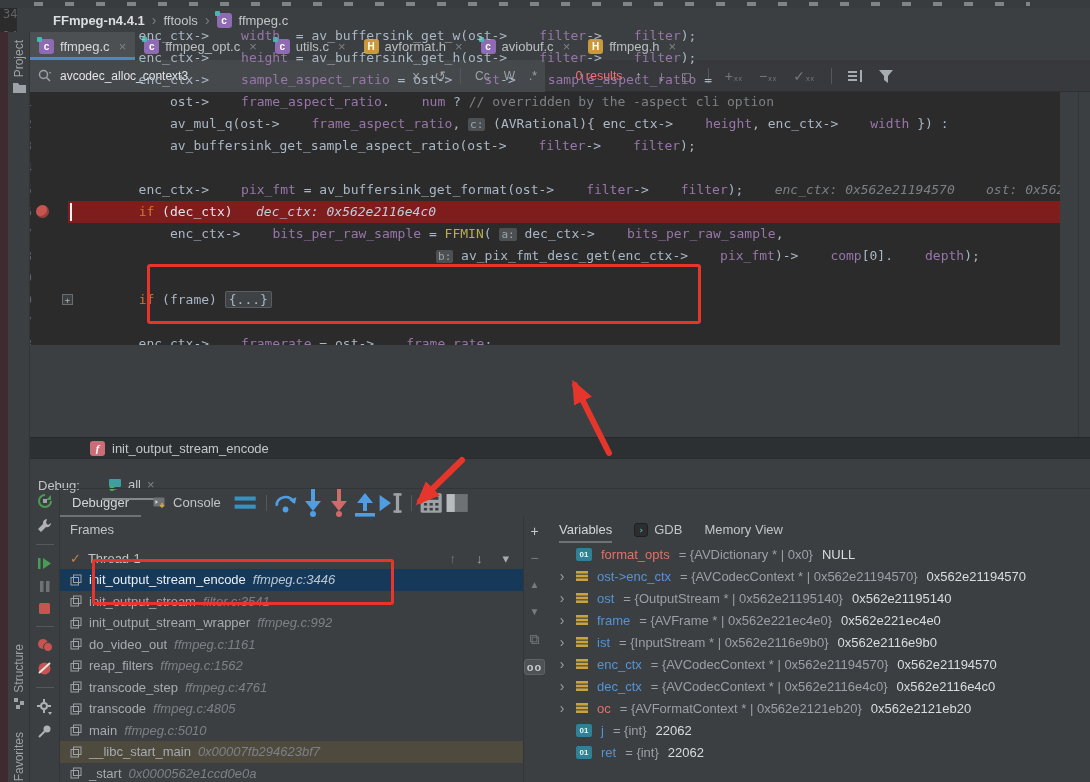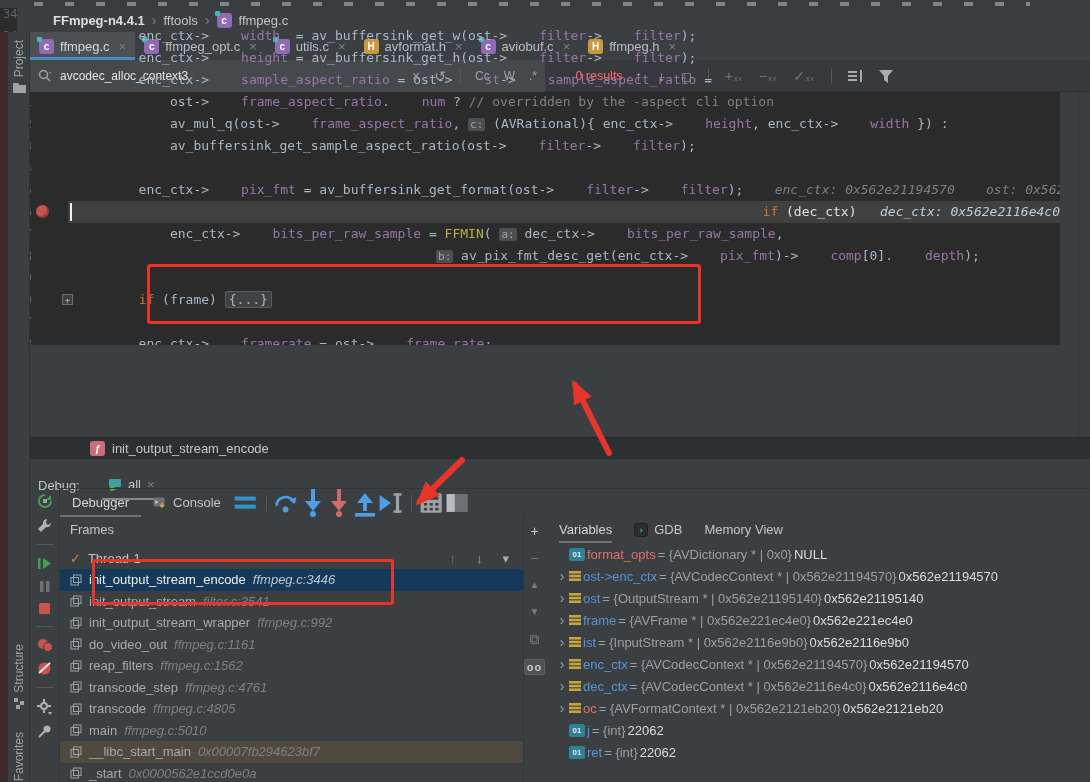--- a/index.html
+++ b/index.html
@@ -47,21 +47,21 @@
   .s-nav{position:absolute;top:0;height:32px;display:flex;align-items:center;gap:16px;color:#a7acb0;font-size:14px;}
   .dim{opacity:.55;}
   .s-x{font-size:7px;letter-spacing:1px;margin-left:1px;}
 
   
   #editor{left:30px;top:92px;width:1060px;height:345px;background:#2b2b2b;overflow:hidden;padding-top:3px;box-sizing:border-box;}
   .crow{display:flex;height:22px;line-height:22px;font-family:"DejaVu Sans Mono",monospace;font-size:13px;white-space:pre;}
   .gnum{width:32px;flex:none;text-align:right;color:#5f6468;font-size:12px;}
   .gicons{width:36px;flex:none;position:relative;}
   .cbody{flex:1;padding-left:8px;color:#a9b7c6;position:relative;}
-  .crow.exec .cbody{background:#404040;color:#d9e4ee;text-align:right;}
+  .crow.exec .cbody{background:#7f1d1d;color:#d9e4ee;}
   .crow.exec .cbody::before{content:"";position:absolute;left:2px;top:2px;bottom:2px;width:2px;background:#eef1f3;}
   .bp{position:absolute;left:4px;top:4px;width:13px;height:13px;border-radius:50%;
       background:#c75450;box-shadow:inset -2px -2px 0 rgba(0,0,0,.25);}
   .foldbox{position:absolute;left:30px;top:5px;width:11px;height:11px;background:#3c3f41;border:1px solid #6a6e71;
       color:#aeb2b5;font:9px/11px "DejaVu Sans Mono",monospace;text-align:center;box-sizing:border-box;}
   .tk-d{color:#a9b7c6;} .tk-m{color:#9876aa;margin-left:32px;} .tk-k{color:#cc7832;} .tk-c{color:#7d8185;}
   .tk-M{color:#b8ae4f;} .tk-w{color:#dde4ea;}
   .tk-h{color:#7b8085;font-style:italic;}
   .tk-hx{color:#bccedd;font-style:italic;}
   .tk-b{background:#4d5052;color:#9da3a8;border-radius:2px;padding:0 2px;font-size:11px;}
@@ -109,21 +109,21 @@
     display:flex;flex-direction:column;align-items:center;padding-top:8px;gap:13px;color:#a7acb0;font-size:14px;}
   #varstrip .vsi{line-height:14px;}
   #varstrip .oo{background:#4e5254;border:1px solid #5e6366;border-radius:3px;padding:1px 2px;
     font:bold 11px/12px "Liberation Sans",sans-serif;color:#c6cacd;letter-spacing:1px;}
 
   
   #variables{position:absolute;left:515px;top:57px;width:545px;height:267px;overflow:hidden;}
   #var-tabs{height:27px;display:flex;align-items:center;gap:22px;padding-left:14px;}
   .vtab{display:flex;align-items:center;gap:6px;height:27px;box-sizing:border-box;}
   .vtab.active{box-shadow:inset 0 -2px 0 #6e7275;color:#d3d6d8;}
-  .vrow{height:22px;display:flex;align-items:center;gap:2px;padding-left:12px;white-space:nowrap;}
+  .vrow{height:22px;display:flex;align-items:center;gap:9px;padding-left:12px;white-space:nowrap;}
   .vchev{width:10px;color:#9da2a6;font-size:14px;text-align:center;flex:none;}
   .badge01{width:16px;height:13px;border-radius:2px;background:#2e8196;color:#e8f2f5;
     font:bold 8px/13px "Liberation Sans",sans-serif;text-align:center;flex:none;}
   .vname-blue{color:#5394d8;} .vname-red{color:#e0726a;}
   .vtype{color:#9aa0a5;} .vval{color:#d9dcde;}
 
   
   .gdbicon{width:14px;height:14px;border-radius:3px;background:#2b2d2f;border:1px solid #1e2021;
     color:#4dbdb5;font:bold 9px/13px "DejaVu Sans Mono",monospace;text-align:center;box-sizing:border-box;}
 

